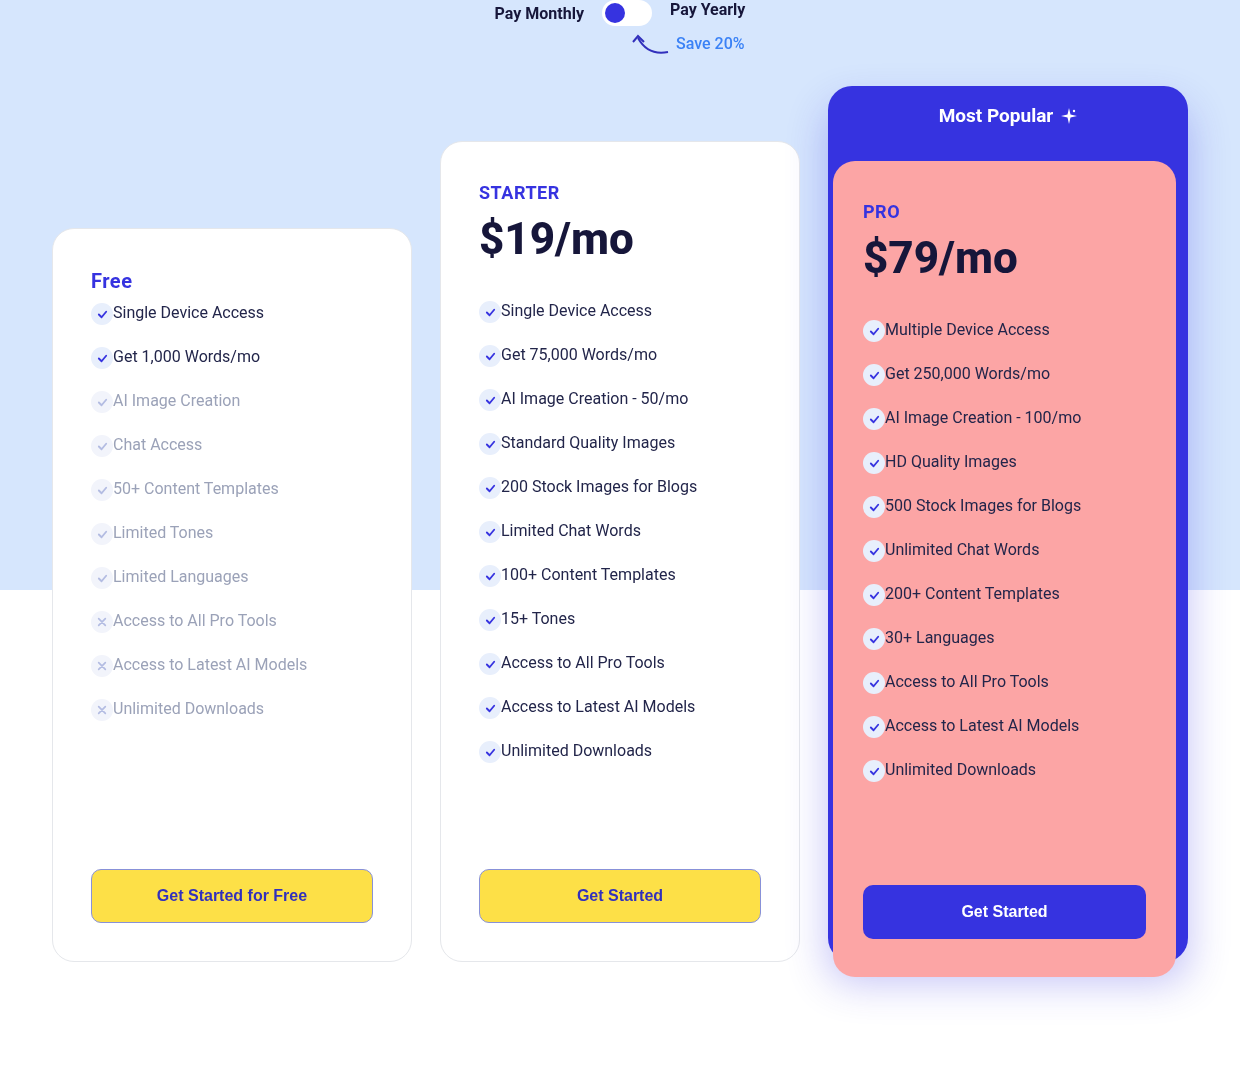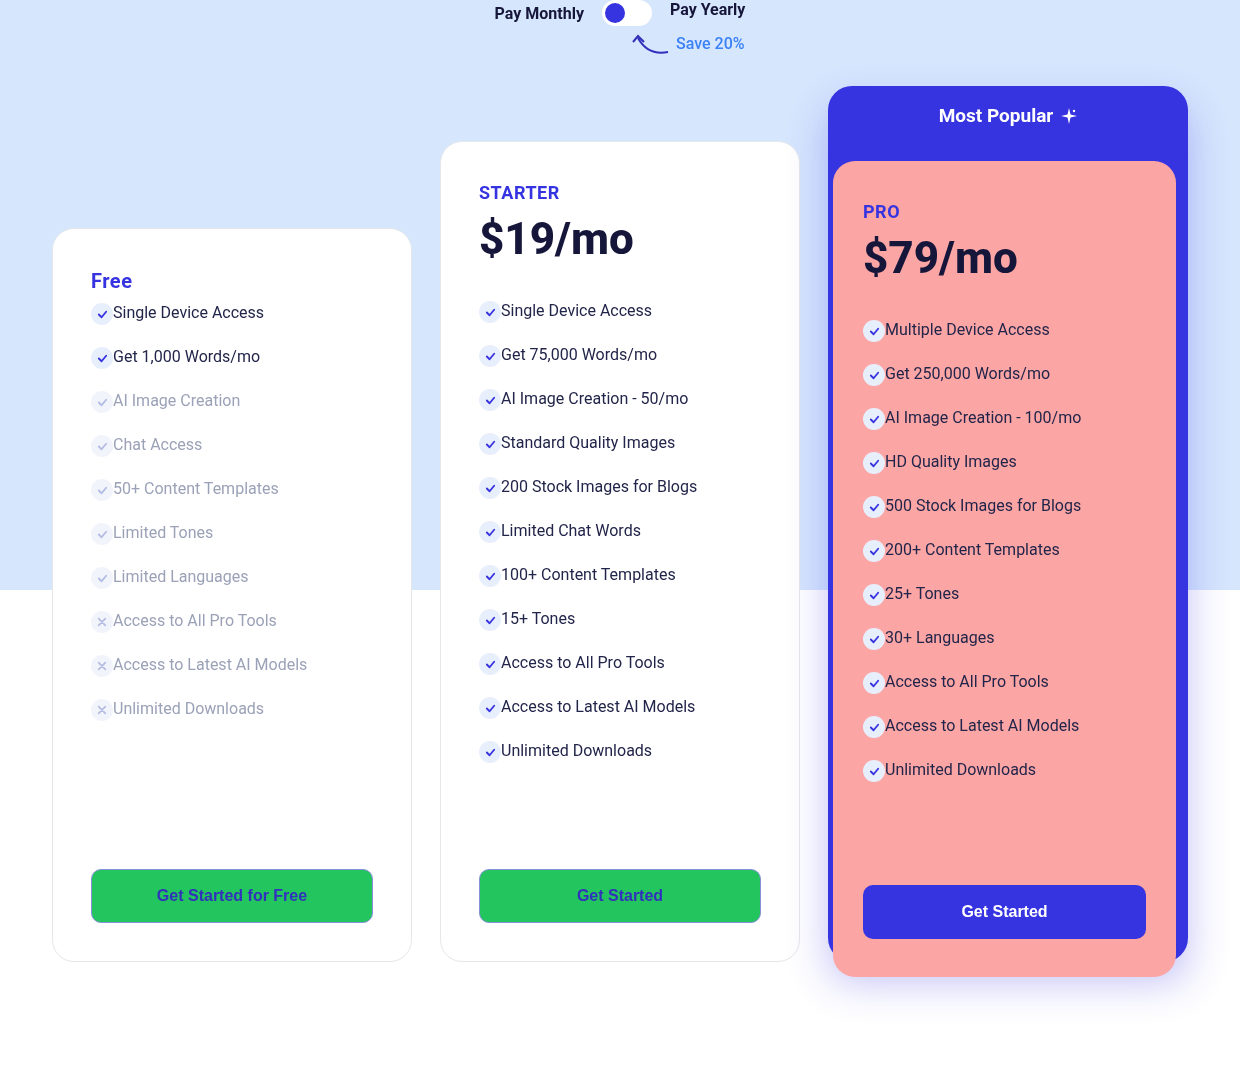--- a/index.html
+++ b/index.html
@@ -142,21 +142,21 @@
     }
     .icon-circle.disabled { background: #f2f4fb; }
     .cta-btn {
       width: 100%;
       height: 54px;
       border-radius: 10px;
       font-weight: 700;
       font-size: 16px;
       cursor: pointer;
       border: 1px solid #8891d8;
-      background: #22c55e;
+      background: #fde047;
       color: #3230bc;
     }
     .cta-btn.primary {
       background: #3633e0;
       border: none;
       color: #fff;
     }
   </style>
 </head>
 <body>
@@ -414,29 +414,29 @@
               </svg>
             </span>
             <span>500 Stock Images for Blogs</span>
           </li>
           <li>
             <span class="icon-circle">
               <svg width="11" height="11" viewBox="0 0 12 12">
                 <path d="M2 6 L5 9 L10 3" stroke="#3633e0" stroke-width="2" fill="none" stroke-linecap="round" stroke-linejoin="round"></path>
               </svg>
             </span>
+            <span>Unlimited Chat Words</span>
+          </li>
+          <li>
+            <span class="icon-circle">
+              <svg width="11" height="11" viewBox="0 0 12 12">
+                <path d="M2 6 L5 9 L10 3" stroke="#3633e0" stroke-width="2" fill="none" stroke-linecap="round" stroke-linejoin="round"></path>
+              </svg>
+            </span>
             <span>200+ Content Templates</span>
-          </li>
-          <li>
-            <span class="icon-circle">
-              <svg width="11" height="11" viewBox="0 0 12 12">
-                <path d="M2 6 L5 9 L10 3" stroke="#3633e0" stroke-width="2" fill="none" stroke-linecap="round" stroke-linejoin="round"></path>
-              </svg>
-            </span>
-            <span>25+ Tones</span>
           </li>
           <li>
             <span class="icon-circle">
               <svg width="11" height="11" viewBox="0 0 12 12">
                 <path d="M2 6 L5 9 L10 3" stroke="#3633e0" stroke-width="2" fill="none" stroke-linecap="round" stroke-linejoin="round"></path>
               </svg>
             </span>
             <span>30+ Languages</span>
           </li>
           <li>

